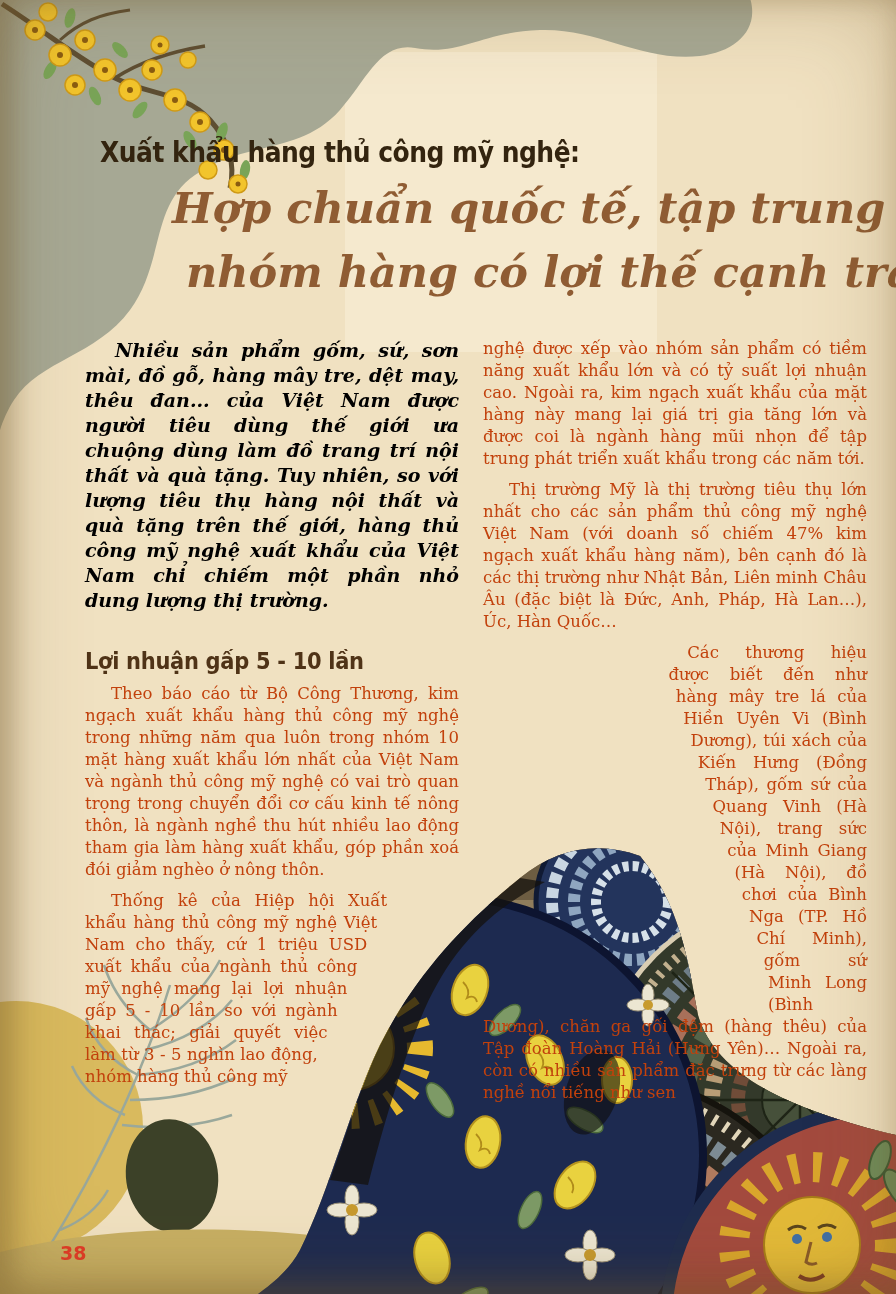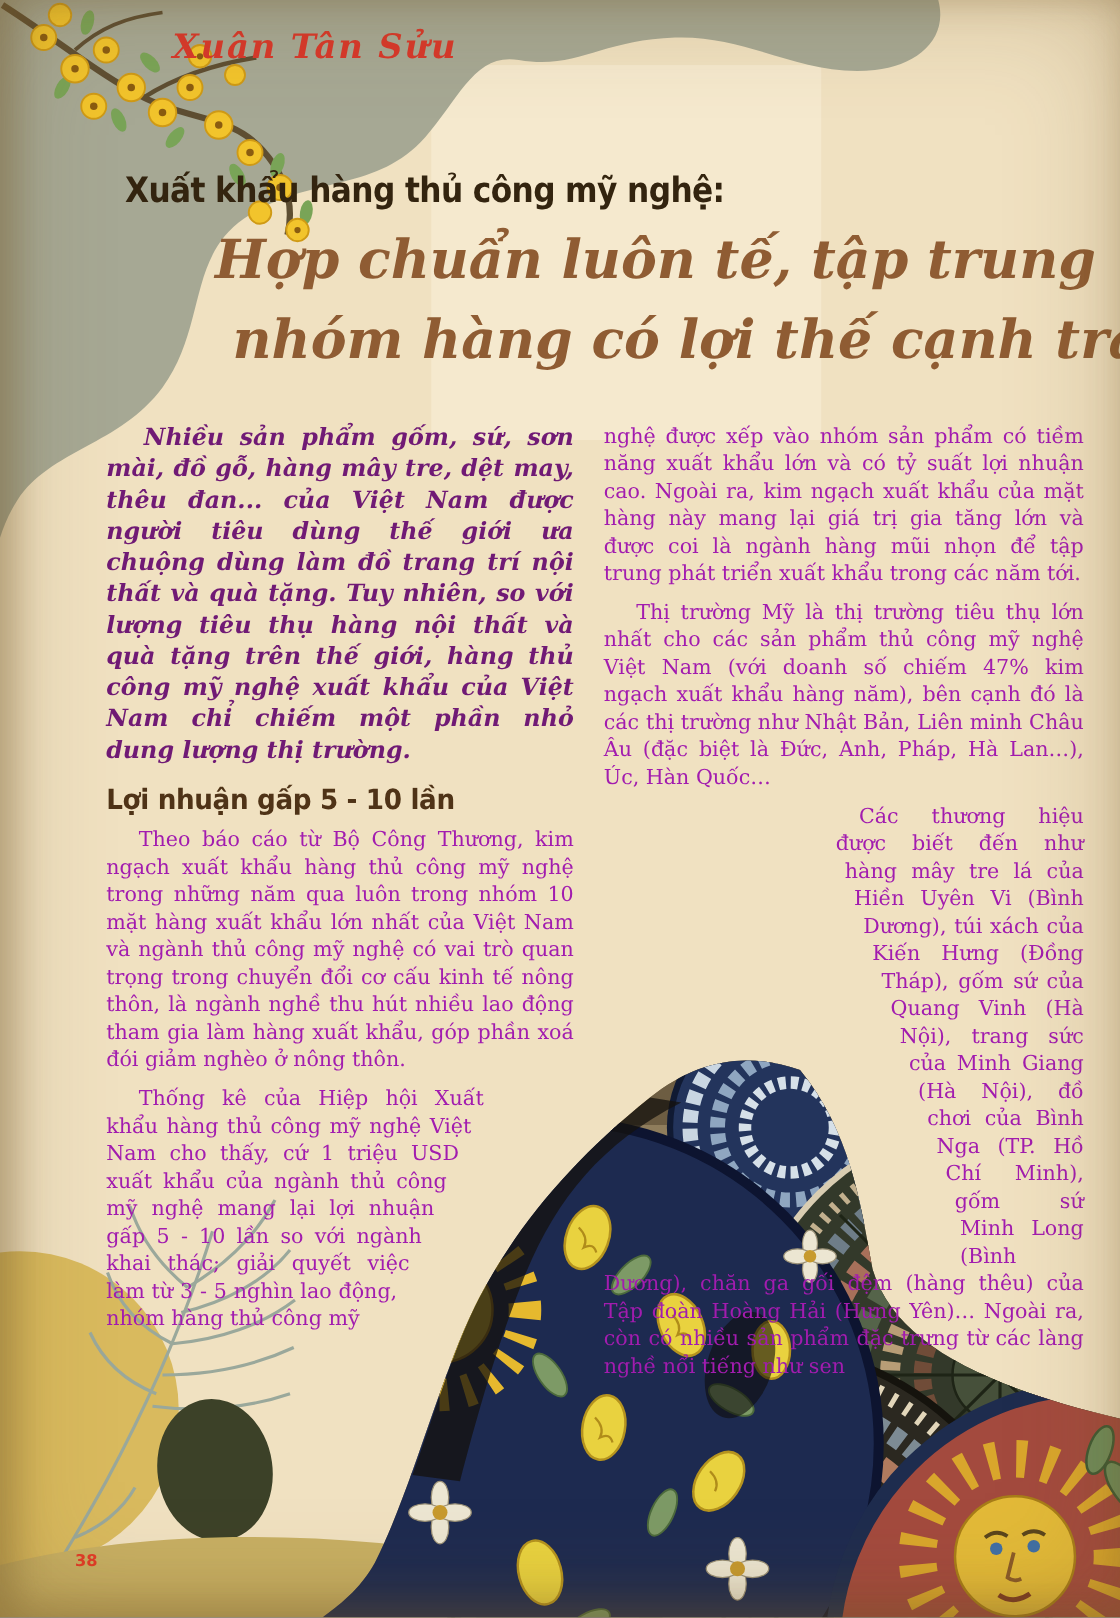--- a/index.html
+++ b/index.html
@@ -28,42 +28,42 @@
   .title{
     position:absolute;left:172px;top:176px;z-index:2;margin:0;
     font-family:"DejaVu Serif",serif;font-style:italic;font-weight:bold;
     color:#8f5c33;font-size:43px;line-height:64px;white-space:nowrap;
   }
   .title .t2{display:block;margin-left:14px;}
   .columns{position:absolute;left:85px;top:338px;width:782px;z-index:2;display:flex;gap:24px;}
   .col-left{width:374px;}
   .col-right{width:384px;}
   .lead{
-    margin:0 0 14px;font-size:19px;line-height:25px;font-weight:bold;font-style:italic;
-    color:#701a75;text-align:justify;text-indent:30px;
+    margin:0 0 36px;font-size:19px;line-height:25px;font-weight:bold;font-style:italic;
+    color:#000000;text-align:justify;text-indent:30px;
   }
   .sect{
     margin:0 0 10px;font-family:"DejaVu Sans",sans-serif;font-weight:bold;font-size:21px;
     color:#4f3317;letter-spacing:-.3px;transform:scaleY(1.06);transform-origin:left top;
   }
   .body{
-    margin:0 0 9px;font-size:16.5px;line-height:22px;color:#a21caf;
+    margin:0 0 9px;font-size:16.5px;line-height:22px;color:#c2410c;
     text-align:justify;text-indent:26px;
   }
   .floatR{
     float:right;width:150px;height:170px;margin-top:40px;
     shape-outside:polygon(63% 0%,100% 0%,100% 100%,0% 100%);shape-margin:6px;
   }
   .floatL{
     float:left;width:285px;height:250px;margin-top:118px;
     shape-outside:polygon(0% 0%,57% 0%,100% 100%,0% 100%);shape-margin:8px;
   }
   .pageno{
     position:absolute;left:60px;top:1242px;z-index:3;
-    font-family:"DejaVu Sans",sans-serif;font-weight:bold;font-size:13px;color:#e23b27;
+    font-family:"DejaVu Sans",sans-serif;font-weight:bold;font-size:19px;color:#e23b27;
   }
 </style>
 </head>
 <body>
 
 <div class="page">
 
   <div class="band"></div>
 
   <svg class="deco" width="896" height="1294" viewBox="0 0 896 1294">
@@ -274,25 +274,24 @@
         <path d="M811,1242 L806,1262 Q811,1266 817,1263" stroke="#8a5a28" stroke-width="3" fill="none"></path>
         <path d="M799,1276 Q811,1284 824,1275" stroke="#7c3a22" stroke-width="4" fill="none"></path>
         <g fill="#6f8c5a" stroke="#3f5a34" stroke-width="2">
           <ellipse cx="900" cy="1190" rx="10" ry="24" transform="rotate(-35 900 1190)"></ellipse>
           <ellipse cx="880" cy="1160" rx="9" ry="20" transform="rotate(20 880 1160)"></ellipse>
         </g>
       </g>
     </g>
   </svg>
 
-  <div class="masthead">Xuân Tân Sửu</div>
 
   <div class="kicker">Xuất khẩu hàng thủ công mỹ nghệ:</div>
   <h1 class="title">
-    <span class="t1">Hợp chuẩn luôn tế, tập trung</span>
+    <span class="t1">Hợp chuẩn quốc tế, tập trung</span>
     <span class="t2">nhóm hàng có lợi thế cạnh tranh</span>
   </h1>
 
   <div class="columns">
     <div class="col-left">
       <p class="lead">Nhiều sản phẩm gốm, sứ, sơn mài, đồ gỗ, hàng mây tre, dệt may, thêu đan... của Việt Nam được người tiêu dùng thế giới ưa chuộng dùng làm đồ trang trí nội thất và quà tặng. Tuy nhiên, so với lượng tiêu thụ hàng nội thất và quà tặng trên thế giới, hàng thủ công mỹ nghệ xuất khẩu của Việt Nam chỉ chiếm một phần nhỏ dung lượng thị trường.</p>
       <h2 class="sect">Lợi nhuận gấp 5 - 10 lần</h2>
       <p class="body">Theo báo cáo từ Bộ Công Thương, kim ngạch xuất khẩu hàng thủ công mỹ nghệ trong những năm qua luôn trong nhóm 10 mặt hàng xuất khẩu lớn nhất của Việt Nam và ngành thủ công mỹ nghệ có vai trò quan trọng trong chuyển đổi cơ cấu kinh tế nông thôn, là ngành nghề thu hút nhiều lao động tham gia làm hàng xuất khẩu, góp phần xoá đói giảm nghèo ở nông thôn.</p>
       <p class="body"><span class="floatR"></span><span>Thống kê của Hiệp hội Xuất khẩu hàng thủ công mỹ nghệ Việt Nam cho thấy, cứ 1 triệu USD xuất khẩu của ngành thủ công mỹ nghệ mang lại lợi nhuận gấp 5 - 10 lần so với ngành khai thác; giải quyết việc làm từ 3 - 5 nghìn lao động, nhóm hàng thủ công mỹ</span></p>
     </div>

